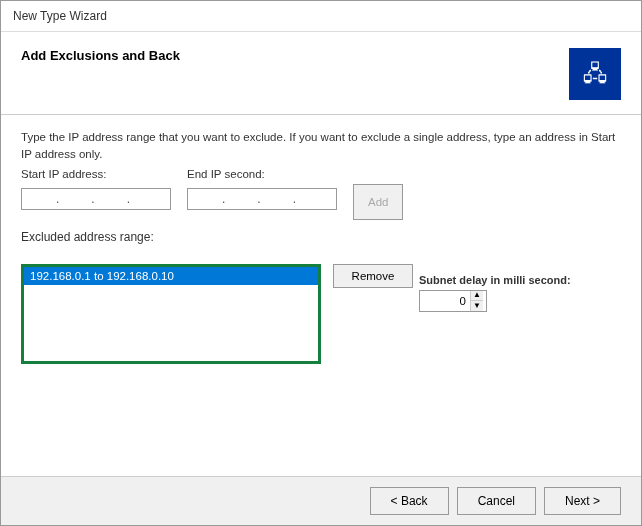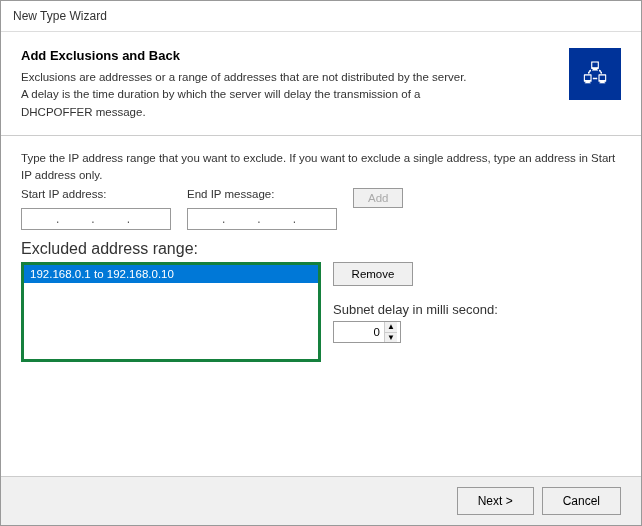--- a/index.html
+++ b/index.html
@@ -111,36 +111,36 @@
       font-size: 11.5px;
       text-align: center;
       padding: 0;
       background: transparent;
     }
     .ip-dot {
       font-size: 12px;
       color: #555;
     }
     .add-button {
-      height: 20px;
+      height: 36px;
       padding: 0 14px;
       font-size: 11.5px;
       background: #f0f0f0;
       border: 1px solid #999;
       cursor: pointer;
-      margin-top: 0;
+      margin-top: 16px;
       color: #aaa;
     }
     .excluded-section {
       margin-bottom: 10px;
     }
     .excluded-label {
-      font-size: 16px;
-      color: #333;
-      margin-bottom: 4px;
+      font-size: 12px;
+      color: #333;
+      margin-bottom: 20px;
     }
     .excluded-list-row {
       display: flex;
       align-items: flex-start;
       gap: 12px;
     }
     .excluded-list {
       width: 300px;
       height: 100px;
       border: 3px solid #15803d;
@@ -151,40 +151,41 @@
       padding: 3px 6px;
       font-size: 11.5px;
       cursor: pointer;
     }
     .list-item.selected {
       background: #0078d7;
       color: #fff;
     }
     .list-actions {
       display: flex;
-      flex-direction: column;
+      flex-direction: row;
       gap: 6px;
       padding-top: 0;
     }
     .remove-button {
       height: 24px;
       padding: 0 14px;
       font-size: 11.5px;
       background: #f0f0f0;
       border: 1px solid #999;
       cursor: pointer;
       width: 80px;
     }
     .subnet-delay-section {
       margin-top: 10px;
     }
     .subnet-delay-label {
-      font-size: 13px;
+      font-size: 11px;
       color: #333;
       margin-bottom: 4px;
+      font-weight: bold;
     }
     .spin-control {
       display: flex;
       align-items: center;
       border: 1px solid #999;
       background: #fff;
       width: 68px;
       height: 22px;
     }
     .spin-input {
@@ -237,25 +238,20 @@
 
 <div class="window">
   <div class="title-bar">
     <span>New Type Wizard</span>
   </div>
 
   <div class="content-area">
     <div class="header-section">
       <div class="header-text">
         <div class="header-title">Add Exclusions and Back</div>
-        <div class="header-desc">
-          <span>Exclusions are addresses or a range of addresses that are not distributed by the server.</span><br>
-          <span>A delay is the time duration by which the server will delay the transmission of a</span><br>
-          <span>DHCPOFFER message.</span>
-        </div>
       </div>
       <div class="icon-box">
         <span class="icon-inner">🖧</span>
       </div>
     </div>
 
     <hr class="separator">
 
     <div class="instruction-text">Type the IP address range that you want to exclude. If you want to exclude a single address, type an address in Start IP address only.</div>
 
@@ -266,21 +262,21 @@
           <input type="text" maxlength="3" style="">
           <span class="ip-dot">.</span>
           <input type="text" maxlength="3" style="">
           <span class="ip-dot">.</span>
           <input type="text" maxlength="3" style="">
           <span class="ip-dot">.</span>
           <input type="text" maxlength="3" style="">
         </div>
       </div>
       <div class="form-group">
-        <label class="form-label">End IP message:</label>
+        <label class="form-label">End IP second:</label>
         <div class="ip-input-group">
           <input type="text" maxlength="3" style="">
           <span class="ip-dot">.</span>
           <input type="text" maxlength="3" style="">
           <span class="ip-dot">.</span>
           <input type="text" maxlength="3" style="">
           <span class="ip-dot">.</span>
           <input type="text" maxlength="3" style="">
         </div>
       </div>
@@ -304,16 +300,17 @@
                 <button class="spin-btn">▼</button>
               </div>
             </div>
           </div>
         </div>
       </div>
     </div>
   </div>
 
   <div class="footer">
+    <button class="footer-button">&lt; Back</button>
+    <button class="footer-button">Cancel</button>
     <button class="footer-button">Next &gt;</button>
-    <button class="footer-button">Cancel</button>
   </div>
 </div>
 
 </body></html>

